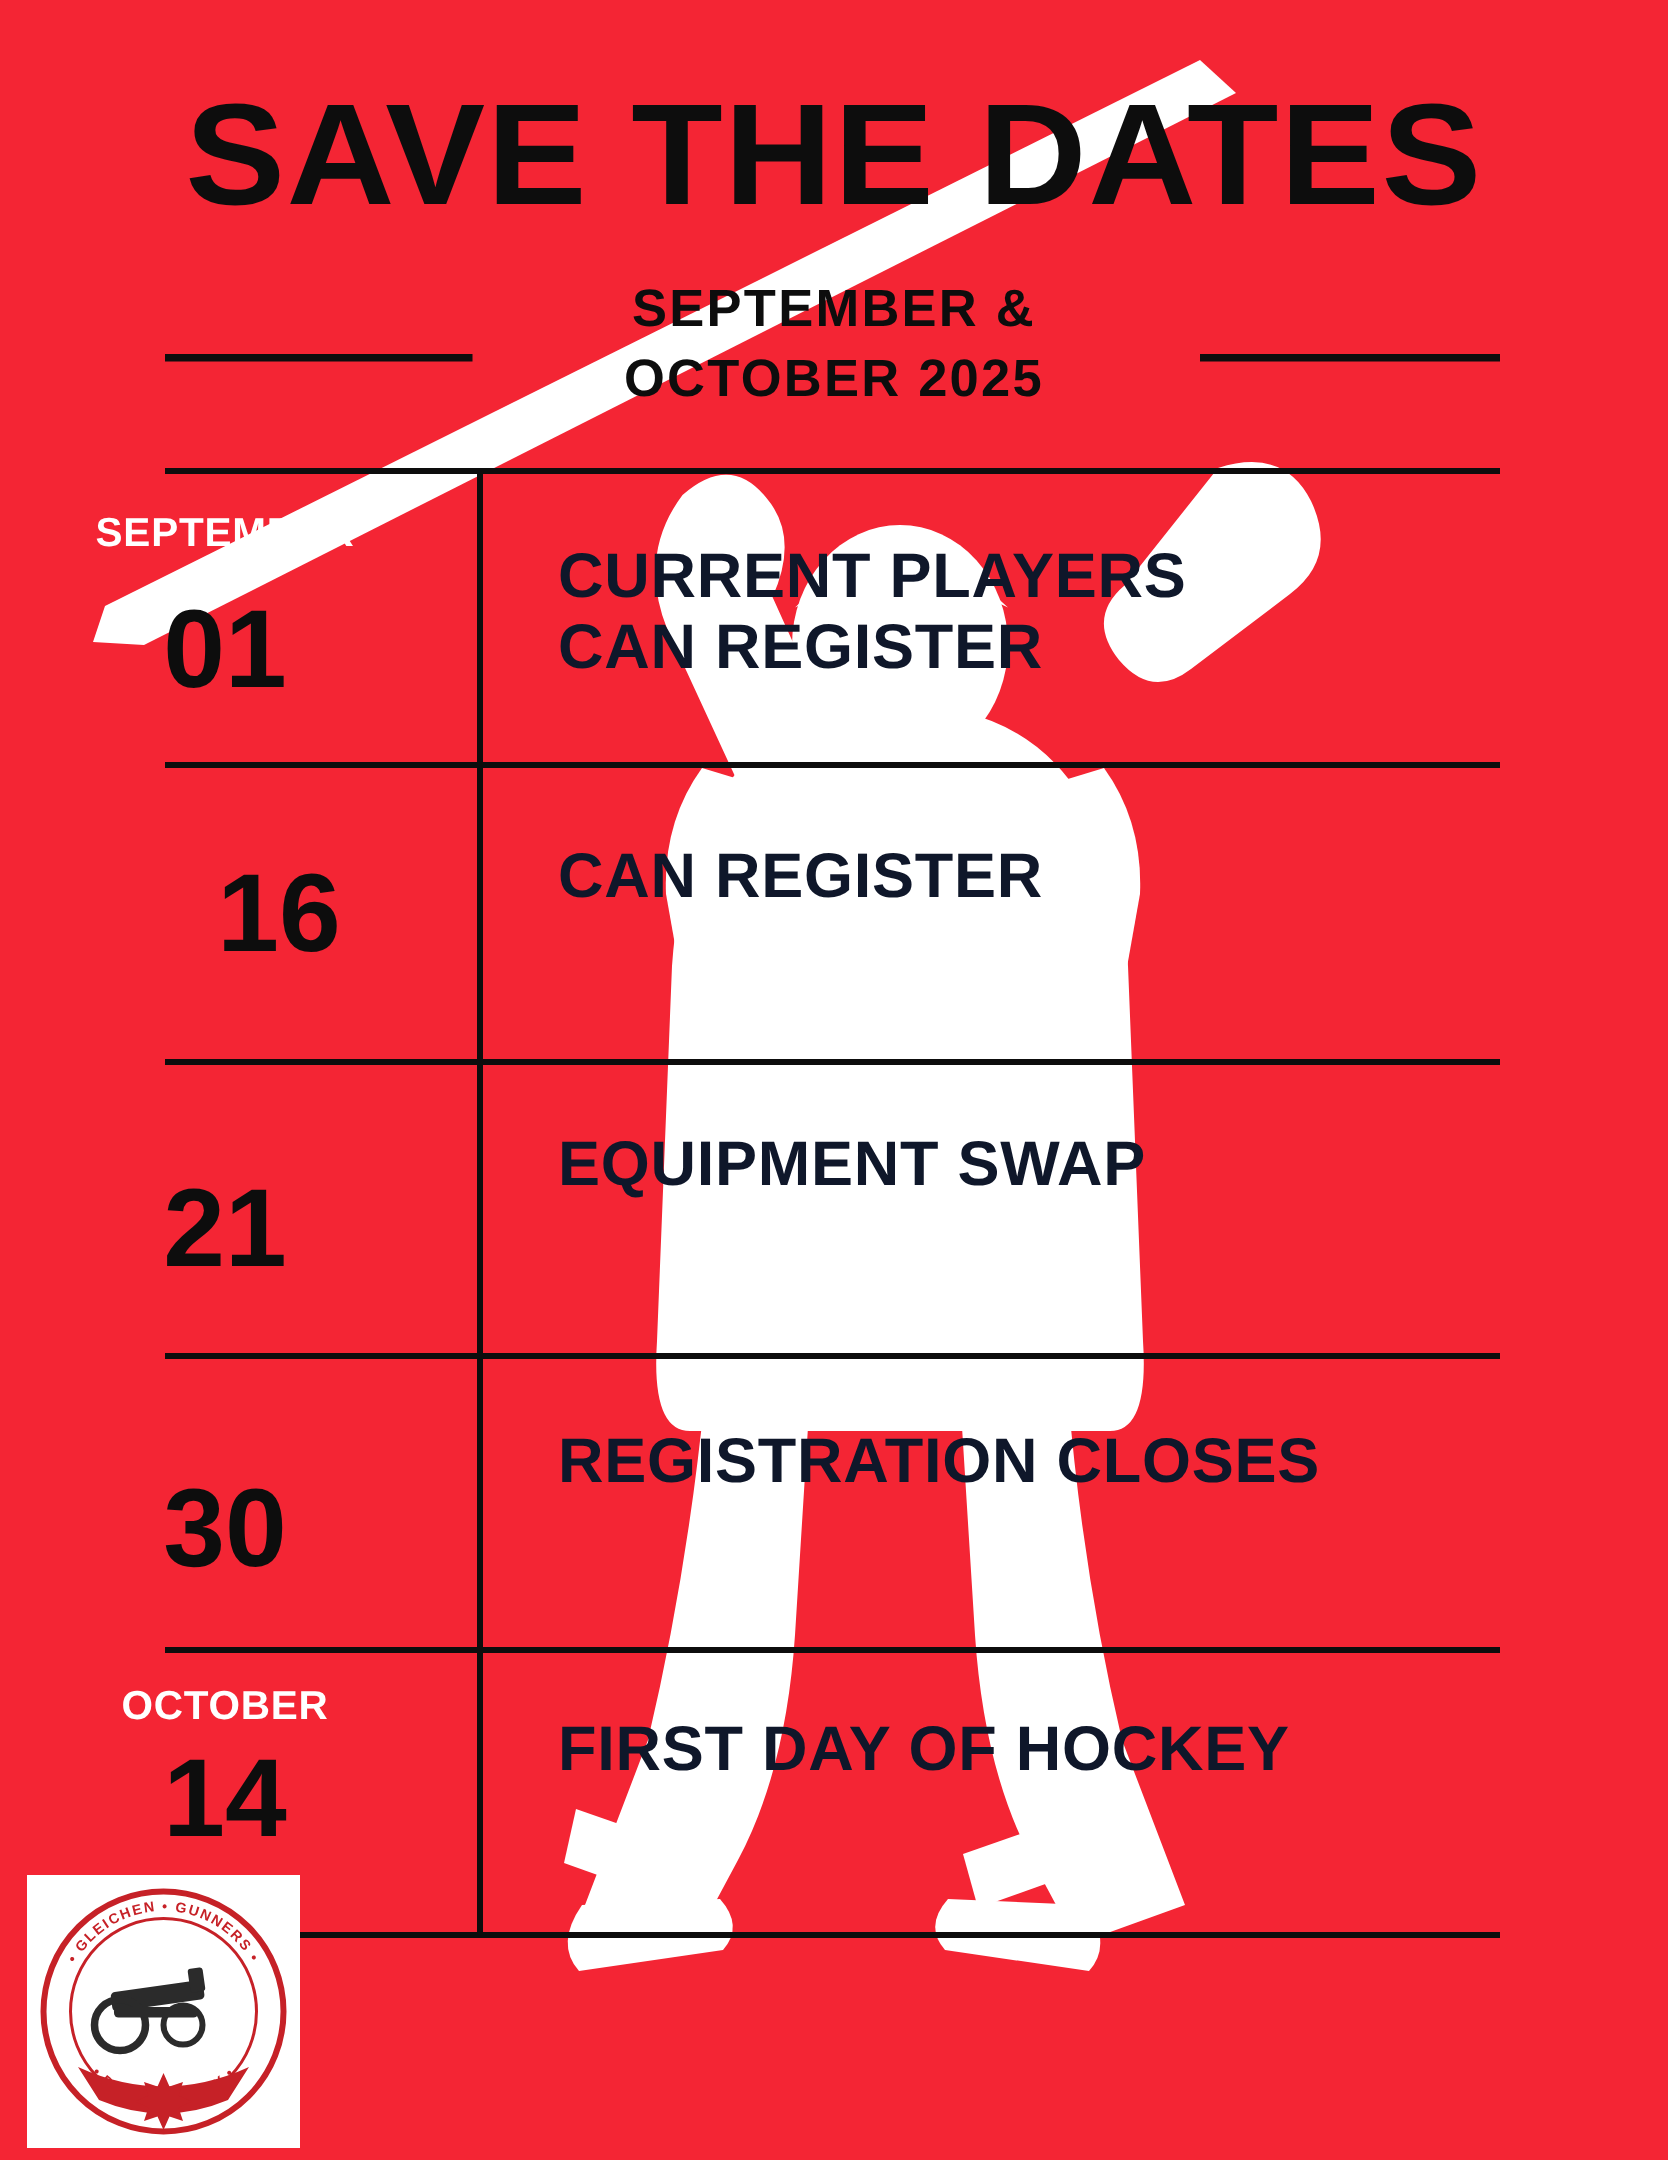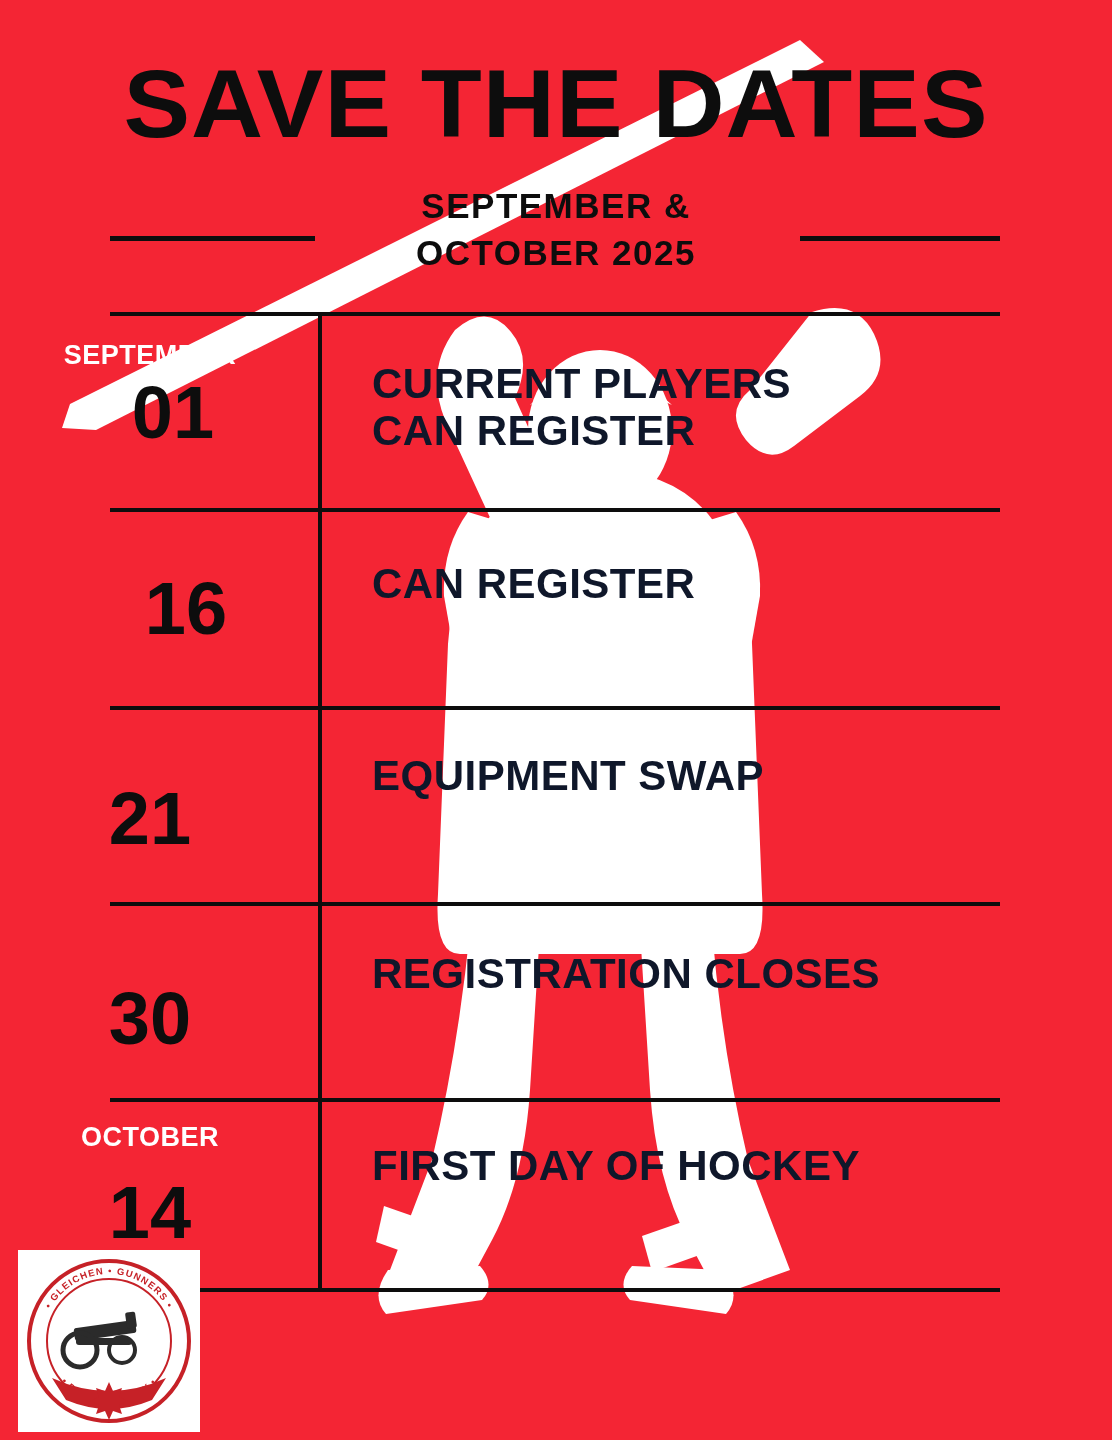--- a/index.html
+++ b/index.html
@@ -217,21 +217,21 @@
     <div class="hline" style="top:312px;"></div>
     <div class="hline" style="top:508px;"></div>
     <div class="hline" style="top:706px;"></div>
     <div class="hline" style="top:902px;"></div>
     <div class="hline" style="top:1098px;"></div>
     <div class="hline" style="top:1288px;"></div>
     <div class="vline"></div>
 
     <div class="row" style="top:312px;">
       <div class="month" style="top:28px;">SEPTEMBER</div>
-      <div class="day" style="top:64px;padding-left:23px;">01</div>
+      <div class="day" style="top:84px;">01</div>
       <div class="desc" style="top:48px;">
         <div>CURRENT PLAYERS</div>
         <div>CAN REGISTER</div>
       </div>
     </div>
 
     <div class="row" style="top:508px;">
       <div class="month" style="top:24px;"></div>
       <div class="day" style="top:64px;margin-left:36px;">16</div>
       <div class="desc" style="top:52px;">
@@ -252,21 +252,21 @@
       <div class="month" style="top:24px;"></div>
       <div class="day" style="top:80px;">30</div>
       <div class="desc" style="top:48px;">
         <div>REGISTRATION CLOSES</div>
         <div></div>
       </div>
     </div>
 
     <div class="row" style="top:1098px;">
       <div class="month" style="top:24px;">OCTOBER</div>
-      <div class="day" style="top:78px;text-align:center;">14</div>
+      <div class="day" style="top:64px;text-align:center;">14</div>
       <div class="desc" style="top:44px;">
         <div>FIRST DAY OF HOCKEY</div>
         <div></div>
       </div>
     </div>
 
   </div>
 
   <div class="logo-box">
     <svg class="logo-inner" viewBox="0 0 182 182">

